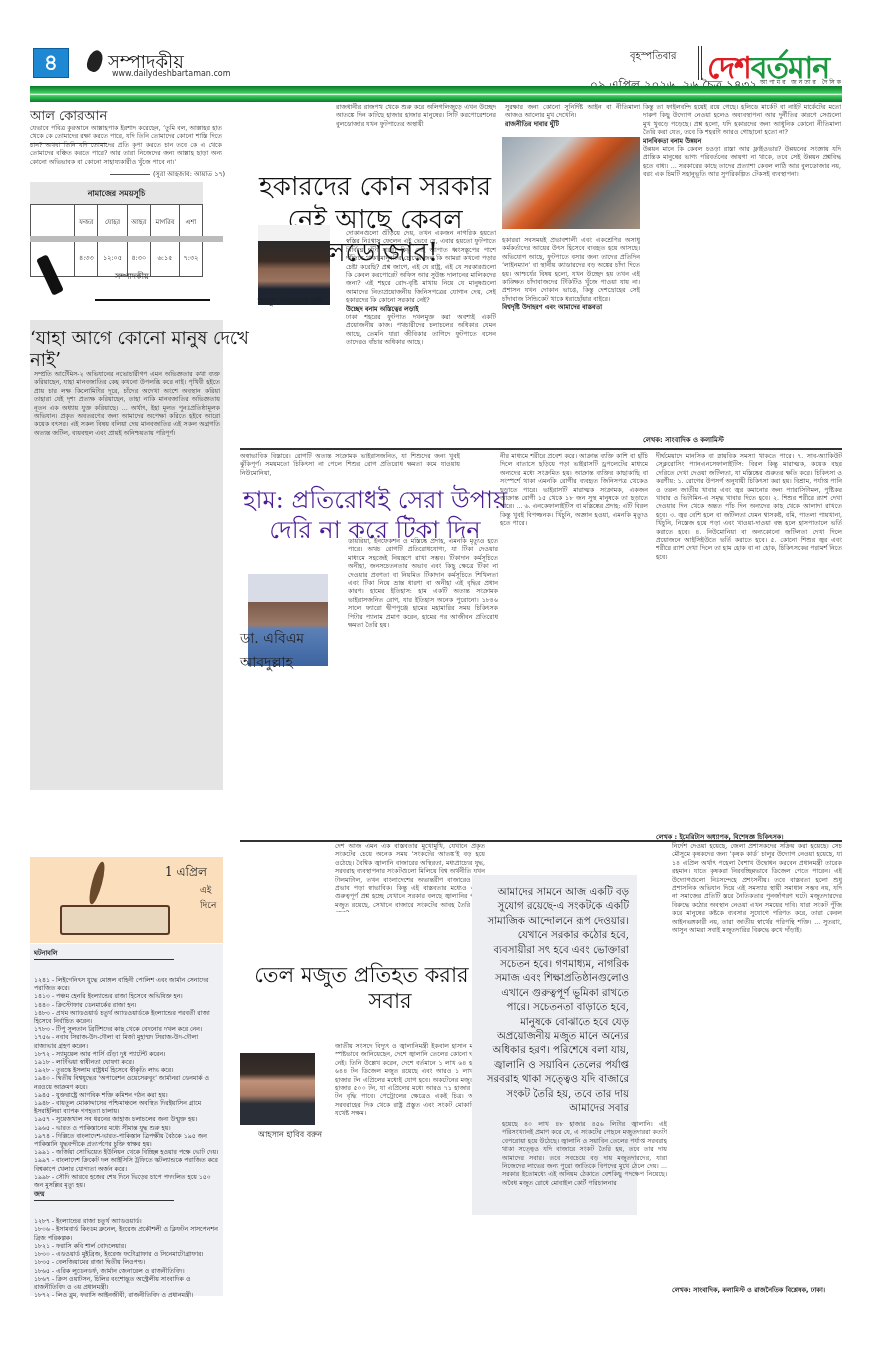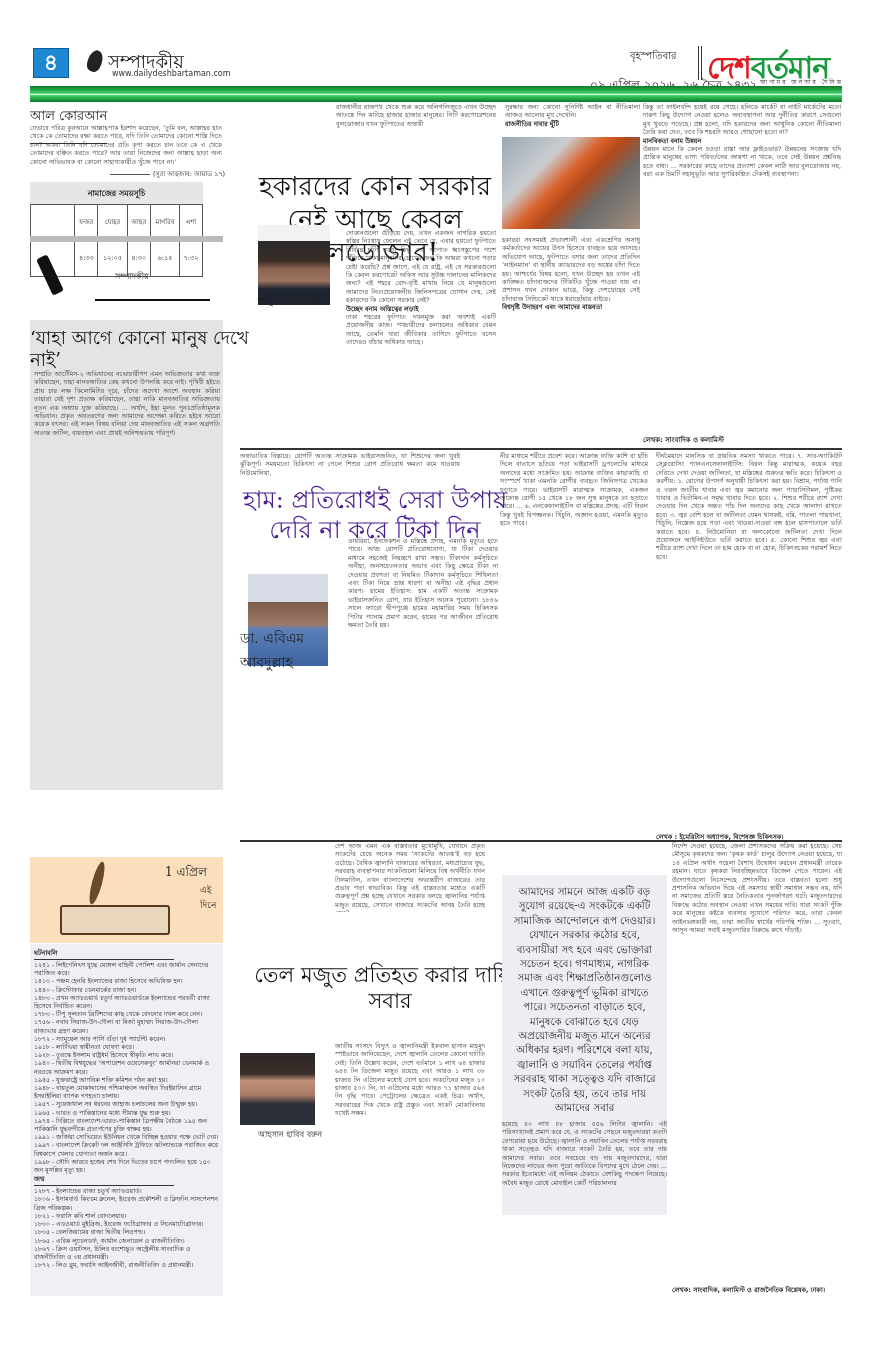--- a/index.html
+++ b/index.html
@@ -32,21 +32,21 @@
 .editorial-line{left:95px;top:299px;width:115px;height:2px;background:#111}
 .ed-box{left:30px;top:320px;width:193px;height:470px;background:#e4e4e4}
 .ed-title{left:30px;top:327px;width:228px;font-size:18px;line-height:22px;font-family:"DejaVu Serif",serif;color:#111}
 .ed-body{left:34px;top:370px;width:186px;height:415px}
 .this-day{left:30px;top:857px;width:193px;height:86px;background:#fbdfbd}
 .this-day .dt{position:absolute;left:135px;top:6px;font-size:12px;font-family:"DejaVu Serif",serif}
 .this-day .lbl{position:absolute;left:170px;top:26px;font-size:9px}
 .book{position:absolute;left:30px;top:48px;width:110px;height:30px;background:#e8d6bd;border:2px solid #5a3a22;border-radius:3px}
 .feather{position:absolute;left:62px;top:4px;width:10px;height:44px;background:#6b4a2c;border-radius:50%;transform:rotate(15deg)}
 .hist{left:30px;top:944px;width:193px;height:352px;background:#eef0f3;padding:4px}
-.hist-h{font-size:6.5px;font-weight:bold;border-bottom:1px solid #333;width:140px;margin-bottom:1px}
+.hist-h{font-size:6.5px;font-weight:bold;border-bottom:1px solid #333;width:140px;margin-bottom:16px}
 .hist-item{font-size:6.2px;line-height:8.2px;font-family:"DejaVu Serif",serif;color:#222}
 .h1{left:240px;top:170px;width:270px;text-align:center;font-size:26px;line-height:33px;font-family:"DejaVu Serif",serif;color:#111}
 .photo1{left:258px;top:225px;width:72px;height:80px;background:linear-gradient(#f2f2f2 20%,#2b2b2b 20%,#3a2c24 45%,#8a6450 55%,#9b7460 70%,#1e2430 80%)}
 .cap1{left:240px;top:295px;width:100px;text-align:center;font-size:8px}
 .bulldozer{left:502px;top:137px;width:138px;height:92px;background:linear-gradient(135deg,#9aa7b3 0%,#c9cdd0 30%,#d8612a 45%,#b24a1c 55%,#6b6b6b 70%,#a38f7e 100%)}
 .article1-c1{left:346px;top:229px;width:150px;height:210px}
 .article1-top1{left:336px;top:103px;width:160px;height:28px}
 .article1-top2{left:505px;top:103px;width:135px;height:28px}
 .article1-c2{left:502px;top:236px;width:138px;height:200px}
 .article1-c3{left:643px;top:103px;width:198px;height:320px}
@@ -59,21 +59,21 @@
 .cap2{left:240px;top:627px;width:100px;text-align:left;font-size:14px}
 .article2-c2{left:500px;top:452px;width:148px;height:380px}
 .article2-c3{left:656px;top:452px;width:186px;height:380px}
 .byline2{left:656px;top:832px;font-size:6.5px;font-weight:bold}
 .hr2{left:240px;top:840px;width:602px;height:2px;background:#333}
 .article3-top{left:335px;top:842px;width:150px;height:70px}
 .h3{left:240px;top:962px;width:300px;text-align:center;font-size:21px;line-height:26px;font-family:"DejaVu Serif",serif;color:#111}
 .photo3{left:240px;top:1040px;width:75px;height:85px;background:linear-gradient(#fff 15%,#2c2624 15%,#3a302b 40%,#c2927a 48%,#a77a64 65%,#2b2f38 75%)}
 .cap3{left:240px;top:1128px;width:100px;text-align:center;font-size:8px}
 .article3-c1{left:335px;top:1042px;width:150px;height:280px}
-.quote{left:502px;top:875px;width:165px;height:340px;background:#eceef1;padding:10px 8px;text-align:center;font-size:10.2px;line-height:14.4px;font-family:"DejaVu Serif",serif;color:#222}
+.quote{left:472px;top:875px;width:165px;height:340px;background:#eceef1;padding:10px 8px;text-align:right;font-size:10.2px;line-height:14.4px;font-family:"DejaVu Serif",serif;color:#222}
 .article3-c2{left:502px;top:1120px;width:165px;height:180px}
 .article3-c3{left:672px;top:842px;width:170px;height:440px}
 .byline3{left:672px;top:1285px;font-size:6.5px;font-weight:bold}
 </style>
 </head>
 <body>
 
 <div class="abs pg-no">৪</div>
 <div class="abs quill-top"></div>
 <div class="abs sec-title">সম্পাদকীয়</div>

